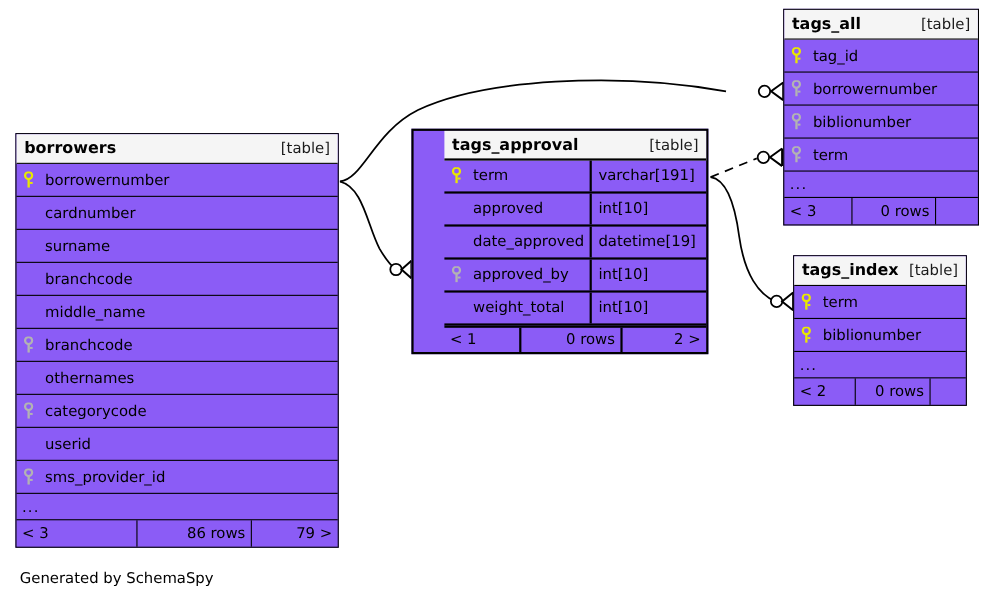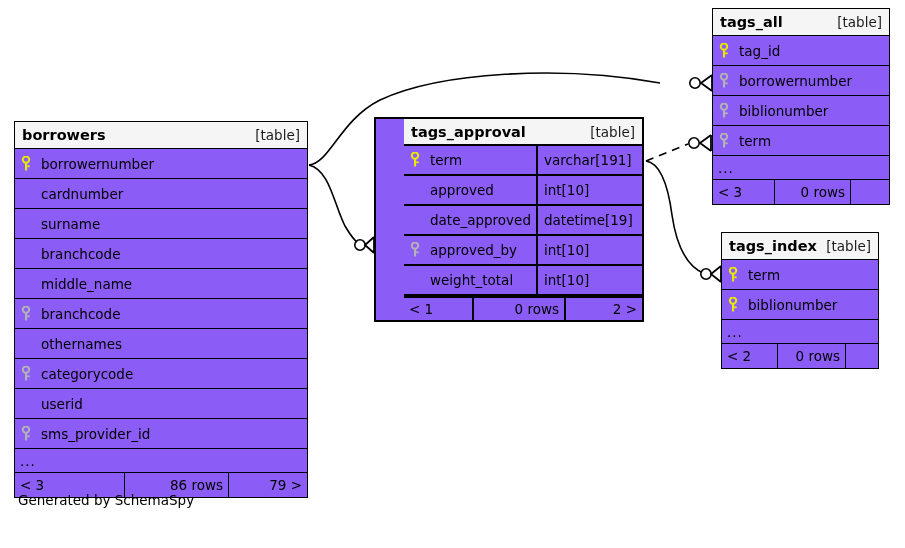--- a/index.html
+++ b/index.html
@@ -418,15 +418,15 @@
 
     <div class="ellipsis-row">...</div>
 
     <div class="footer">
       <span class="foot-cell foot-left">&lt; 2</span>
       <span class="foot-cell foot-right">0 rows</span>
       <span class="foot-cell foot-right"></span>
     </div>
   </div>
 
-  <div class="footer-note" style="left:18px; top:492px;">Generated by SchemaSpy</div>
+  <div class="footer-note" style="left:18px; top:518px;">Generated by SchemaSpy</div>
 
 </div>
 
 </body></html>

